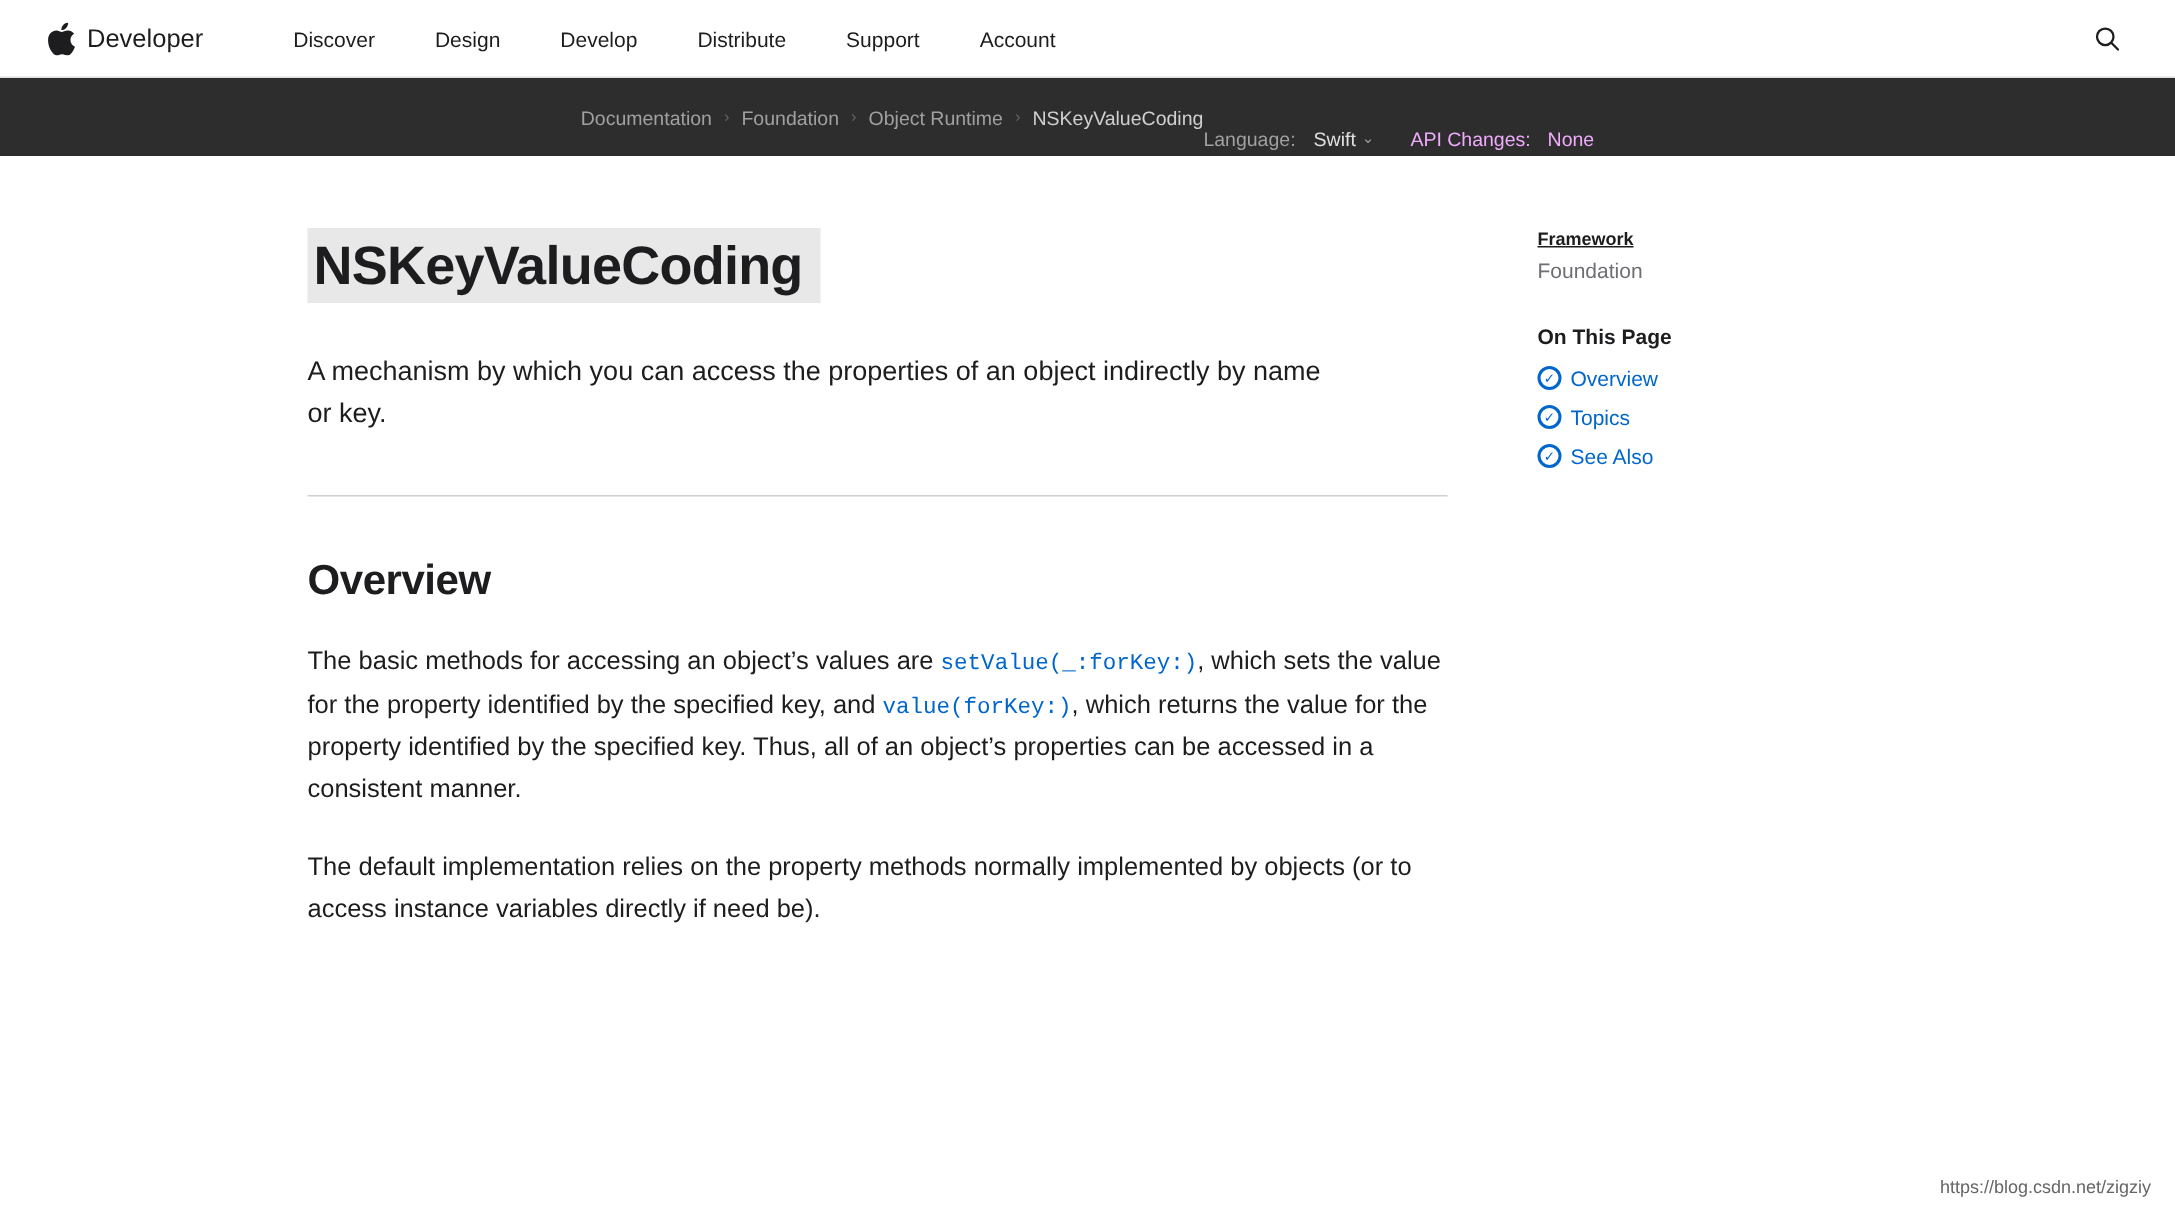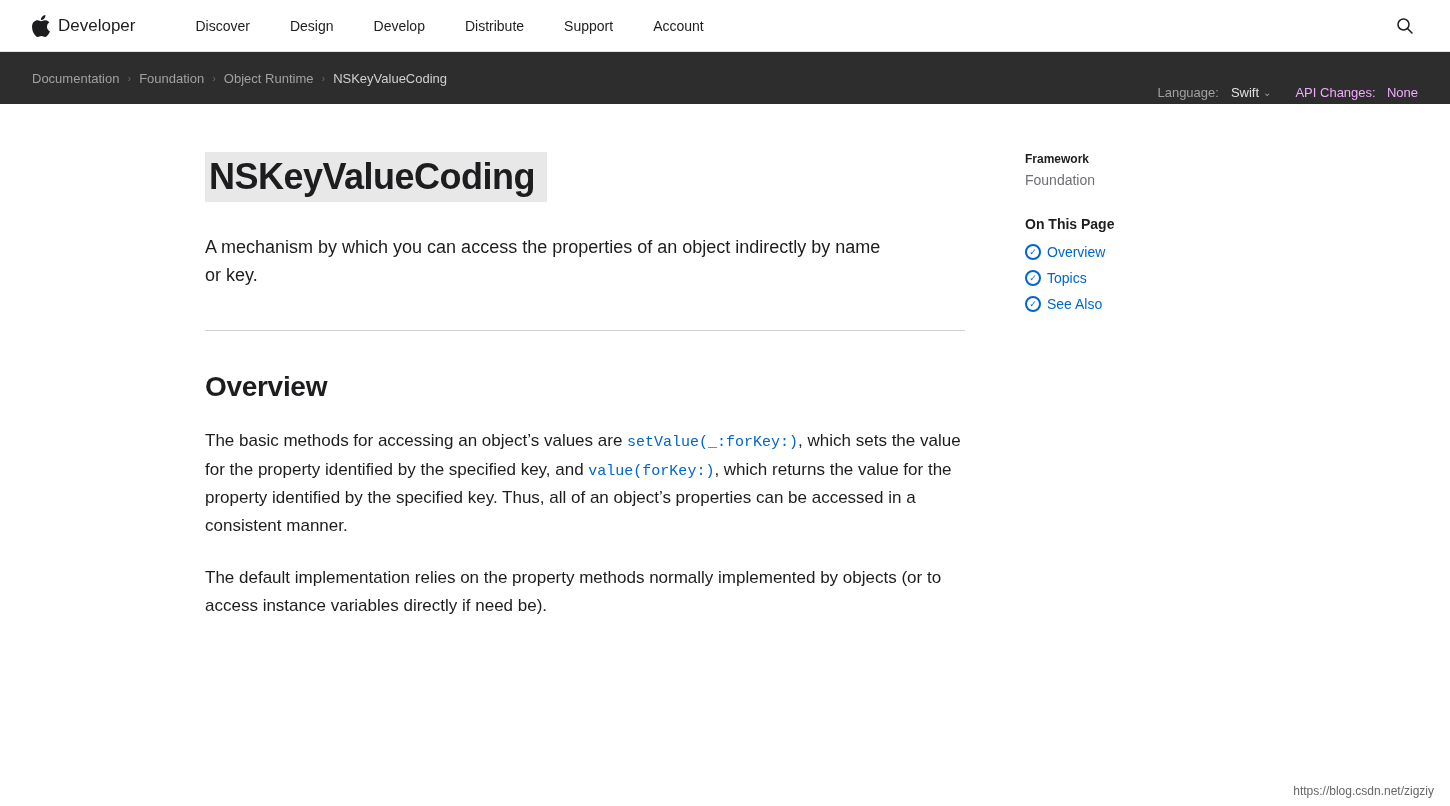--- a/index.html
+++ b/index.html
@@ -46,21 +46,21 @@
     .search-icon-btn {
       background: none; border: none; cursor: pointer;
       padding: 4px;
       display: flex; align-items: center; justify-content: center;
       color: #1d1d1f;
     }
 
     
     .breadcrumb-bar {
       background: #2d2d2d;
-      display: flex; align-items: center; justify-content: space-between;
+      display: flex; align-items: center; justify-content: center;
       padding: 0 32px;
       height: 52px;
     }
     .breadcrumb {
       display: flex; align-items: center; gap: 8px;
       font-size: 13px;
     }
     .breadcrumb-item {
       color: #a0a0a0;
       cursor: pointer;
@@ -167,20 +167,21 @@
     .sidebar-section {
       margin-bottom: 28px;
     }
     .sidebar-label {
       font-size: 12px;
       font-weight: 600;
       color: #1d1d1f;
       text-transform: none;
       margin-bottom: 6px;
       letter-spacing: 0;
+      text-decoration: underline;
     }
     .sidebar-value {
       font-size: 14px;
       color: #6e6e73;
     }
     .sidebar-on-this-page {
       margin-top: 8px;
     }
     .sidebar-on-this-page-title {
       font-size: 14px;

